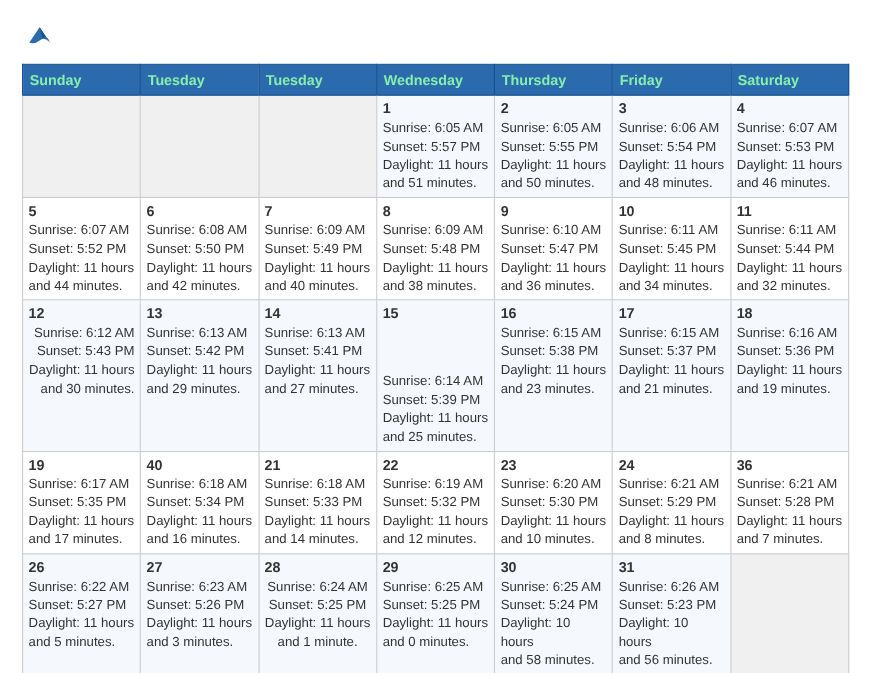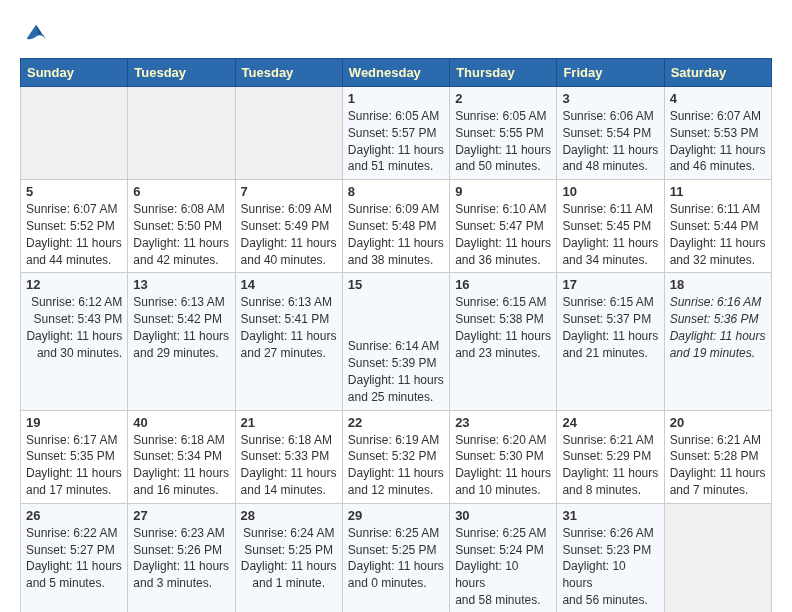--- a/index.html
+++ b/index.html
@@ -45,21 +45,21 @@
       font-size: 16px;
       color: #555;
     }
     table {
       width: 100%;
       border-collapse: collapse;
       table-layout: fixed;
     }
     thead tr th {
       background-color: #2a6aad;
-      color: #fef9c3;
+      color: #86efac;
       text-align: left;
       padding: 6px 6px;
       font-size: 13px;
       font-weight: bold;
       border: 1px solid #1a5090;
     }
     tbody tr td {
       border: 1px solid #ccc;
       vertical-align: top;
       padding: 4px 5px;
@@ -243,21 +243,21 @@
         </td>
         <td>
           <div class="day-number">17</div>
           <div class="day-info" style="white-space: pre-line;">Sunrise: 6:15 AM
 Sunset: 5:37 PM
 Daylight: 11 hours
 and 21 minutes.</div>
         </td>
         <td>
           <div class="day-number">18</div>
-          <div class="day-info" style="white-space: pre-line; font-style: italic;">Sunrise: 6:16 AM
+          <div class="day-info" style="white-space: pre-line;">Sunrise: 6:16 AM
 Sunset: 5:36 PM
 Daylight: 11 hours
 and 19 minutes.</div>
         </td>
       </tr>
       <tr>
         <td>
           <div class="day-number">19</div>
           <div class="day-info" style="white-space: pre-line;">Sunrise: 6:17 AM
 Sunset: 5:35 PM
@@ -293,21 +293,21 @@
 and 10 minutes.</div>
         </td>
         <td>
           <div class="day-number">24</div>
           <div class="day-info" style="white-space: pre-line;">Sunrise: 6:21 AM
 Sunset: 5:29 PM
 Daylight: 11 hours
 and 8 minutes.</div>
         </td>
         <td>
-          <div class="day-number">20</div>
+          <div class="day-number">36</div>
           <div class="day-info" style="white-space: pre-line;">Sunrise: 6:21 AM
 Sunset: 5:28 PM
 Daylight: 11 hours
 and 7 minutes.</div>
         </td>
       </tr>
       <tr>
         <td>
           <div class="day-number">26</div>
           <div class="day-info" style="white-space: pre-line;">Sunrise: 6:22 AM

